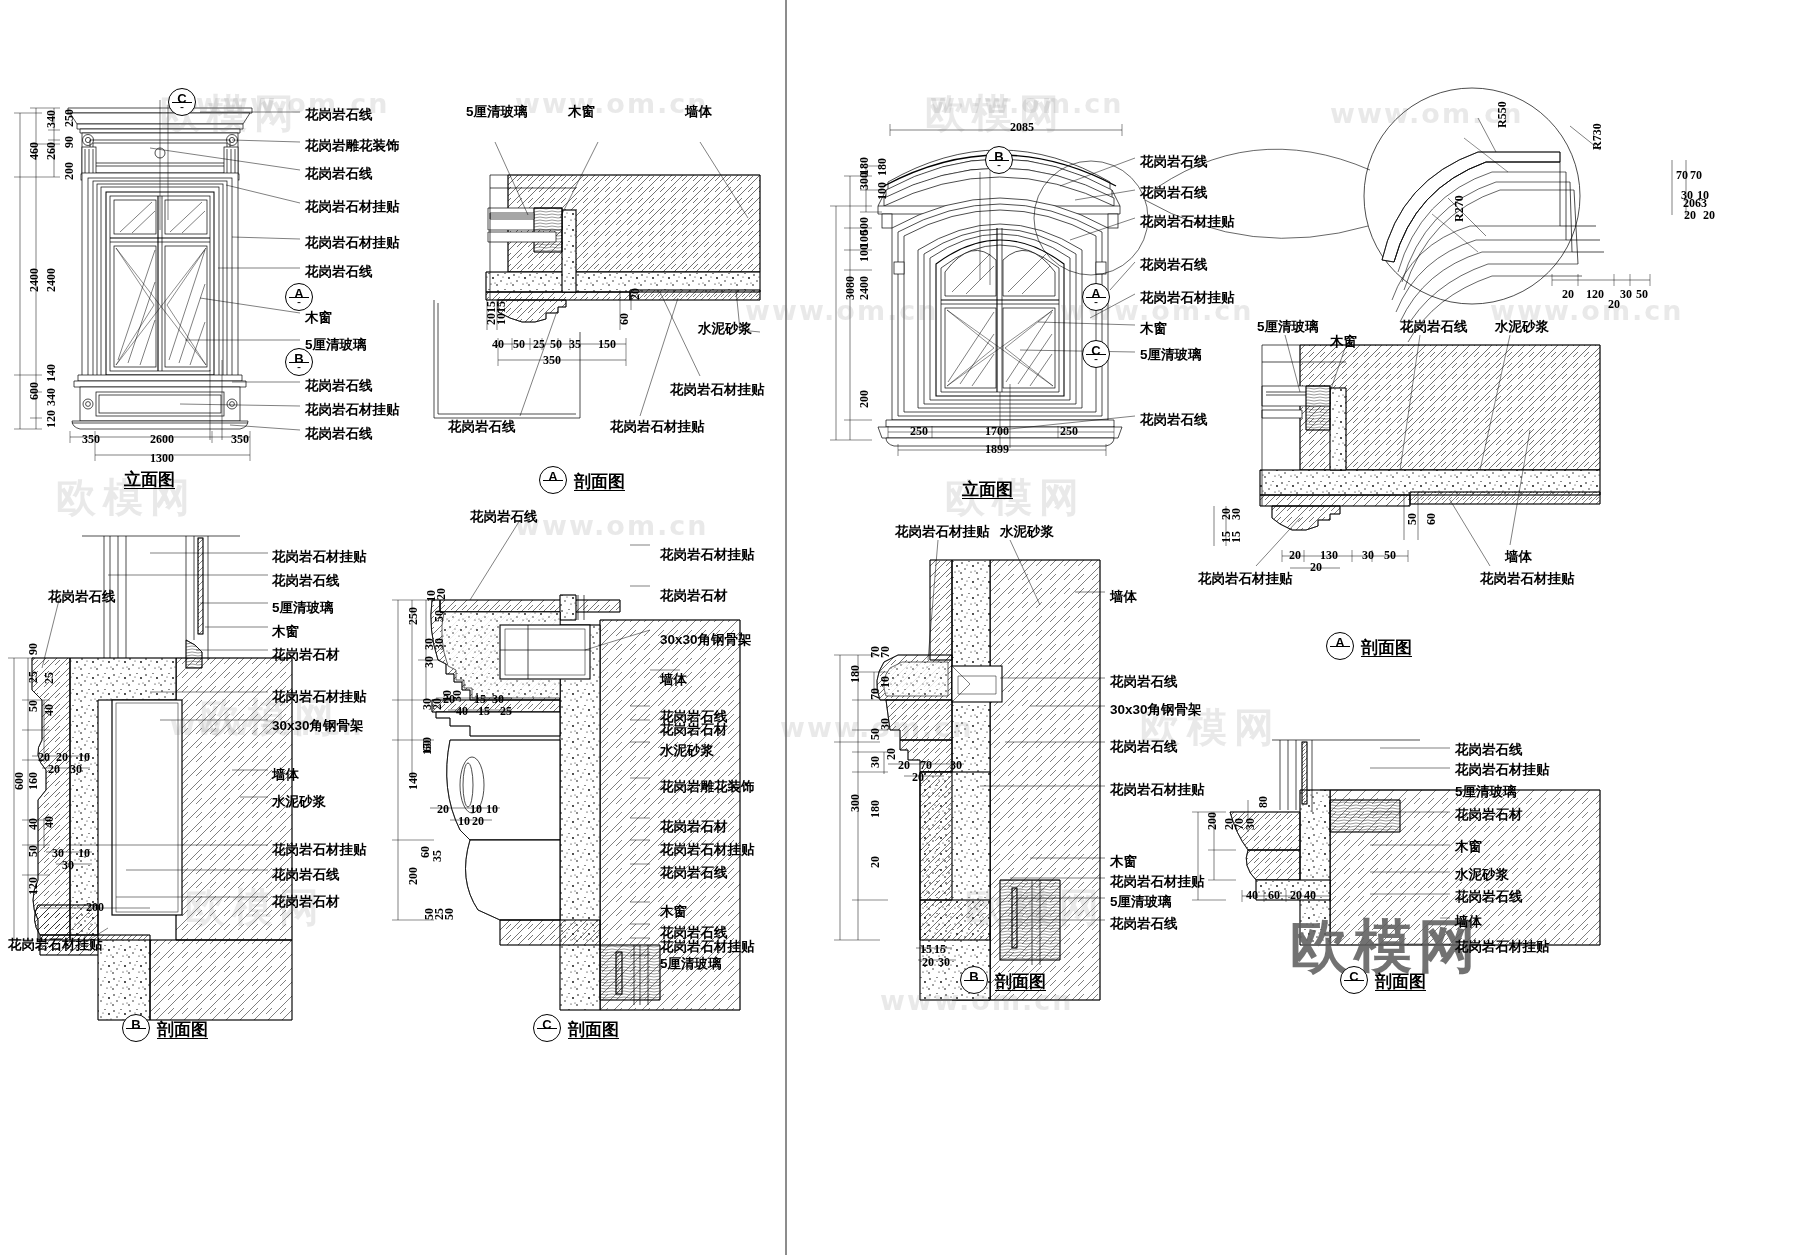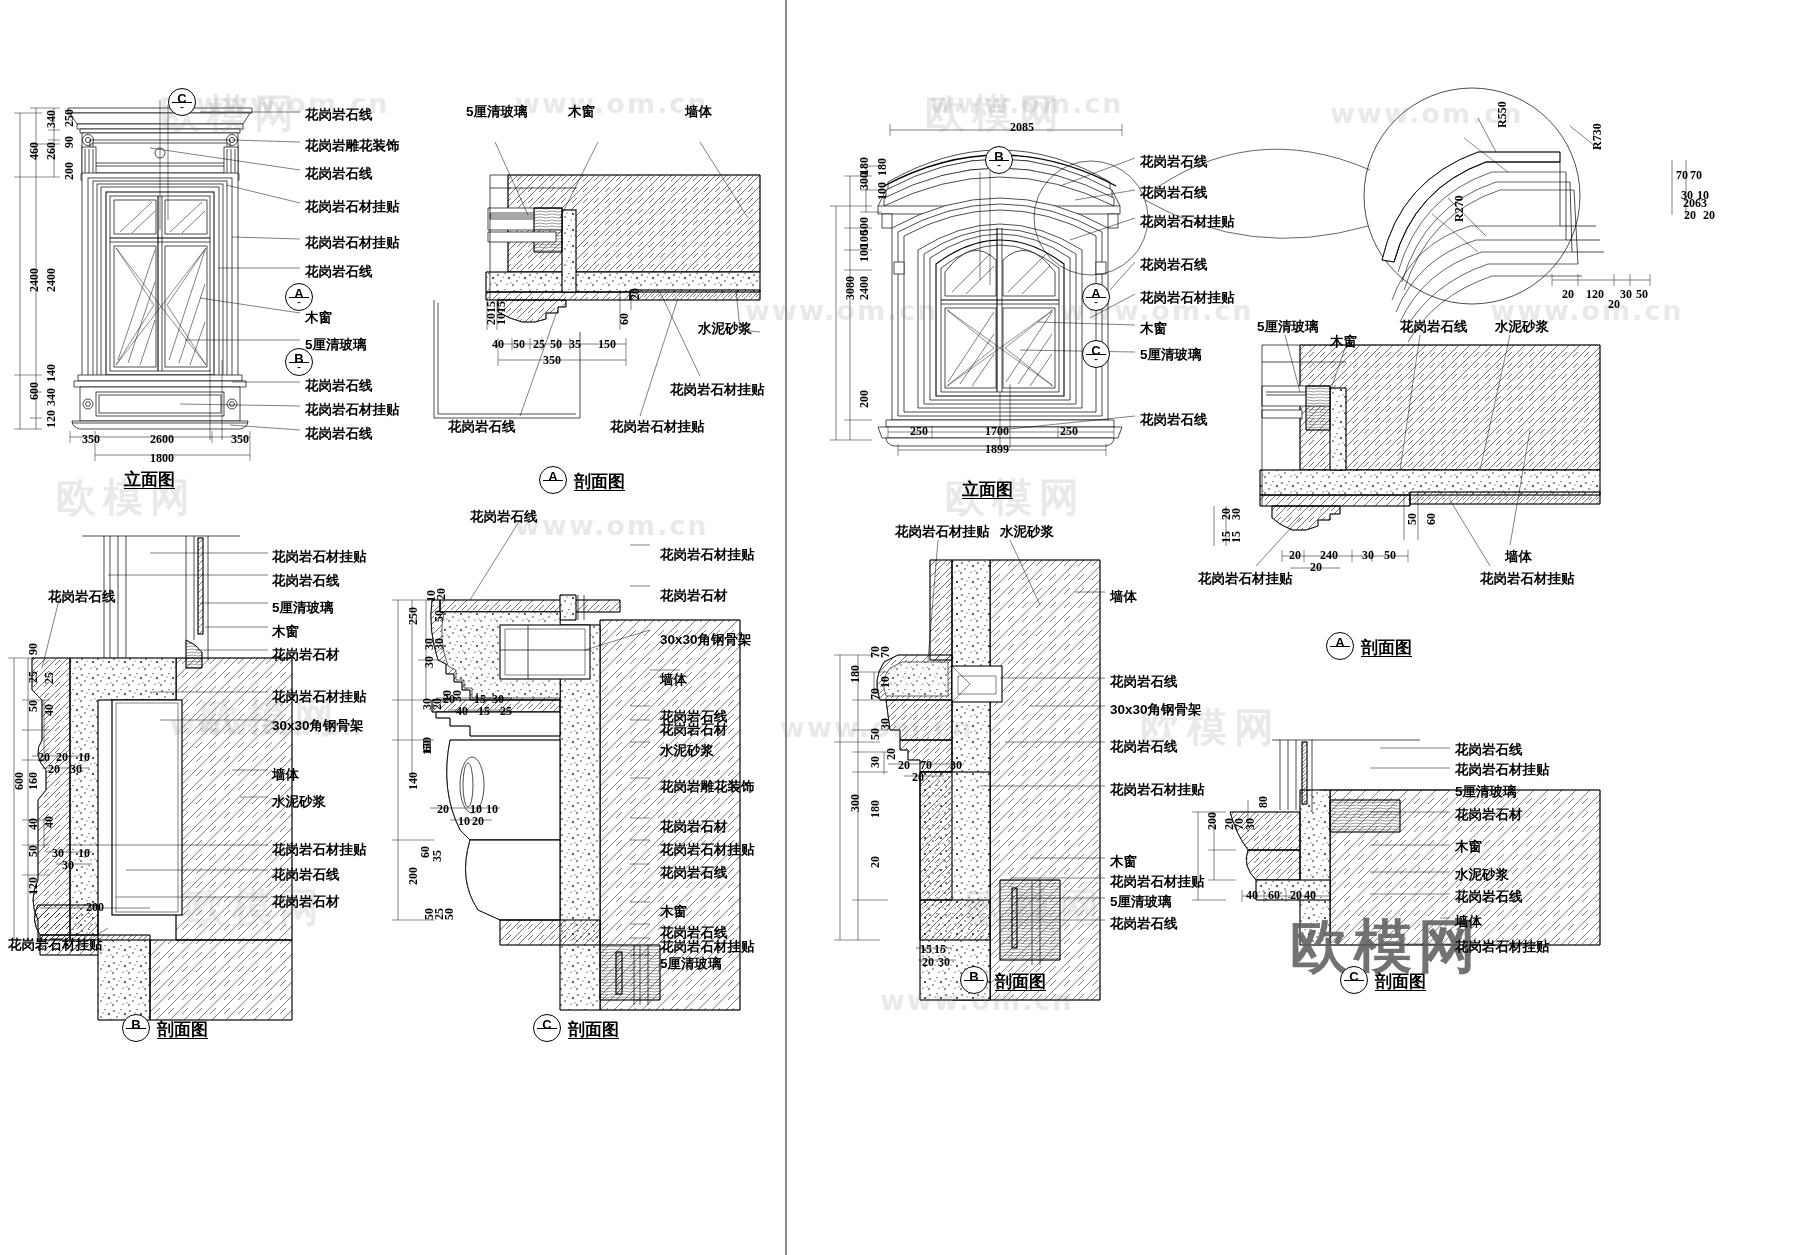--- a/index.html
+++ b/index.html
@@ -948,21 +948,21 @@
       <div class="dim" style="left: 44px; top: 292px; transform: rotate(-90deg); transform-origin: left top;">2400</div>
       <div class="dim" style="left: 44px; top: 382px; transform: rotate(-90deg); transform-origin: left top;">140</div>
       <div class="dim" style="left: 44px; top: 406px; transform: rotate(-90deg); transform-origin: left top;">340</div>
       <div class="dim" style="left: 44px; top: 428px; transform: rotate(-90deg); transform-origin: left top;">120</div>
       <div class="dim" style="left: 62px; top: 127px; transform: rotate(-90deg); transform-origin: left top;">250</div>
       <div class="dim" style="left: 62px; top: 148px; transform: rotate(-90deg); transform-origin: left top;">90</div>
       <div class="dim" style="left: 62px; top: 180px; transform: rotate(-90deg); transform-origin: left top;">200</div>
       <div class="dim" style="left: 82px; top: 432px;">350</div>
       <div class="dim" style="left: 150px; top: 432px;">2600</div>
       <div class="dim" style="left: 231px; top: 432px;">350</div>
-      <div class="dim" style="left: 150px; top: 451px;">1800</div>
+      <div class="dim" style="left: 150px; top: 451px;">1300</div>
       <div class="lbl" style="left: 466px; top: 105px;">5厘清玻璃</div>
       <div class="lbl" style="left: 568px; top: 105px;">木窗</div>
       <div class="lbl" style="left: 685px; top: 105px;">墙体</div>
       <div class="lbl" style="left: 698px; top: 322px;">水泥砂浆</div>
       <div class="lbl" style="left: 670px; top: 383px;">花岗岩石材挂贴</div>
       <div class="lbl" style="left: 448px; top: 420px;">花岗岩石线</div>
       <div class="lbl" style="left: 610px; top: 420px;">花岗岩石材挂贴</div>
       <div class="dim" style="left: 492px; top: 337px;">40</div>
       <div class="dim" style="left: 513px; top: 337px;">50</div>
       <div class="dim" style="left: 533px; top: 337px;">25</div>
@@ -1100,21 +1100,21 @@
       <div class="lbl" style="left: 1505px; top: 550px;">墙体</div>
       <div class="lbl" style="left: 1198px; top: 572px;">花岗岩石材挂贴</div>
       <div class="lbl" style="left: 1480px; top: 572px;">花岗岩石材挂贴</div>
       <div class="dim" style="left: 1219px; top: 520px; transform: rotate(-90deg); transform-origin: left top;">20</div>
       <div class="dim" style="left: 1229px; top: 520px; transform: rotate(-90deg); transform-origin: left top;">30</div>
       <div class="dim" style="left: 1219px; top: 543px; transform: rotate(-90deg); transform-origin: left top;">15</div>
       <div class="dim" style="left: 1229px; top: 543px; transform: rotate(-90deg); transform-origin: left top;">15</div>
       <div class="dim" style="left: 1405px; top: 525px; transform: rotate(-90deg); transform-origin: left top;">50</div>
       <div class="dim" style="left: 1424px; top: 525px; transform: rotate(-90deg); transform-origin: left top;">60</div>
       <div class="dim" style="left: 1289px; top: 548px;">20</div>
-      <div class="dim" style="left: 1320px; top: 548px;">240</div>
+      <div class="dim" style="left: 1320px; top: 548px;">130</div>
       <div class="dim" style="left: 1362px; top: 548px;">30</div>
       <div class="dim" style="left: 1384px; top: 548px;">50</div>
       <div class="dim" style="left: 1310px; top: 560px;">20</div>
       <div class="lbl" style="left: 895px; top: 525px;">花岗岩石材挂贴</div>
       <div class="lbl" style="left: 1000px; top: 525px;">水泥砂浆</div>
       <div class="lbl" style="left: 1110px; top: 590px;">墙体</div>
       <div class="lbl" style="left: 1110px; top: 675px;">花岗岩石线</div>
       <div class="lbl" style="left: 1110px; top: 703px;">30x30角钢骨架</div>
       <div class="lbl" style="left: 1110px; top: 740px;">花岗岩石线</div>
       <div class="lbl" style="left: 1110px; top: 783px;">花岗岩石材挂贴</div>

